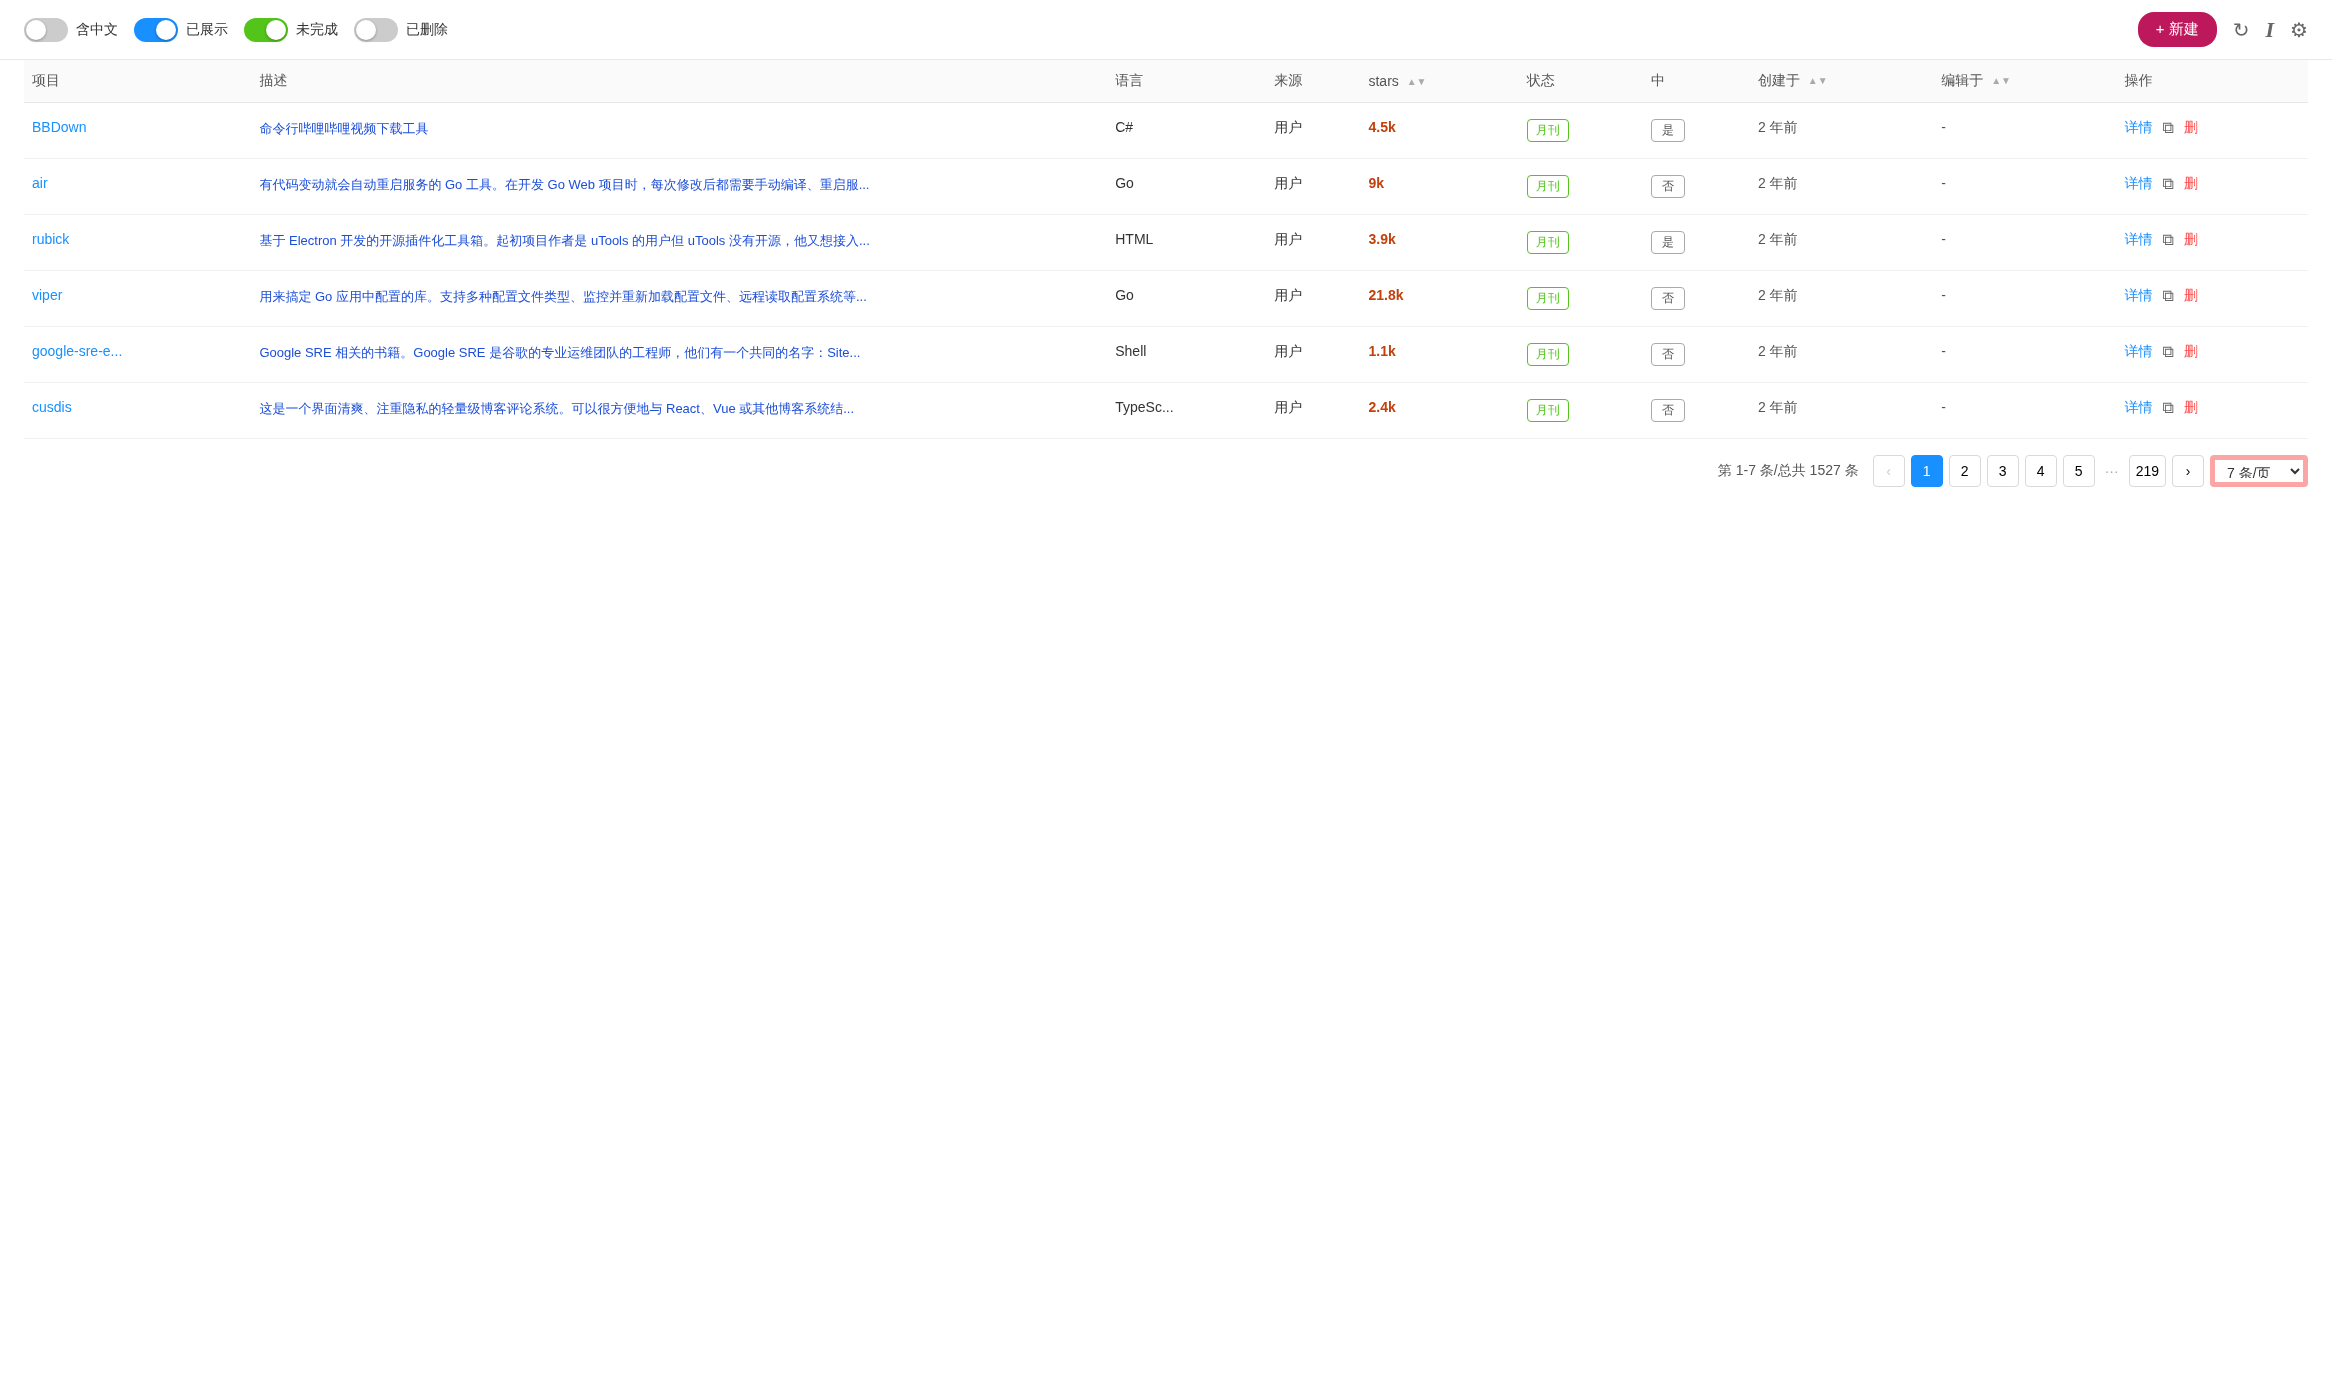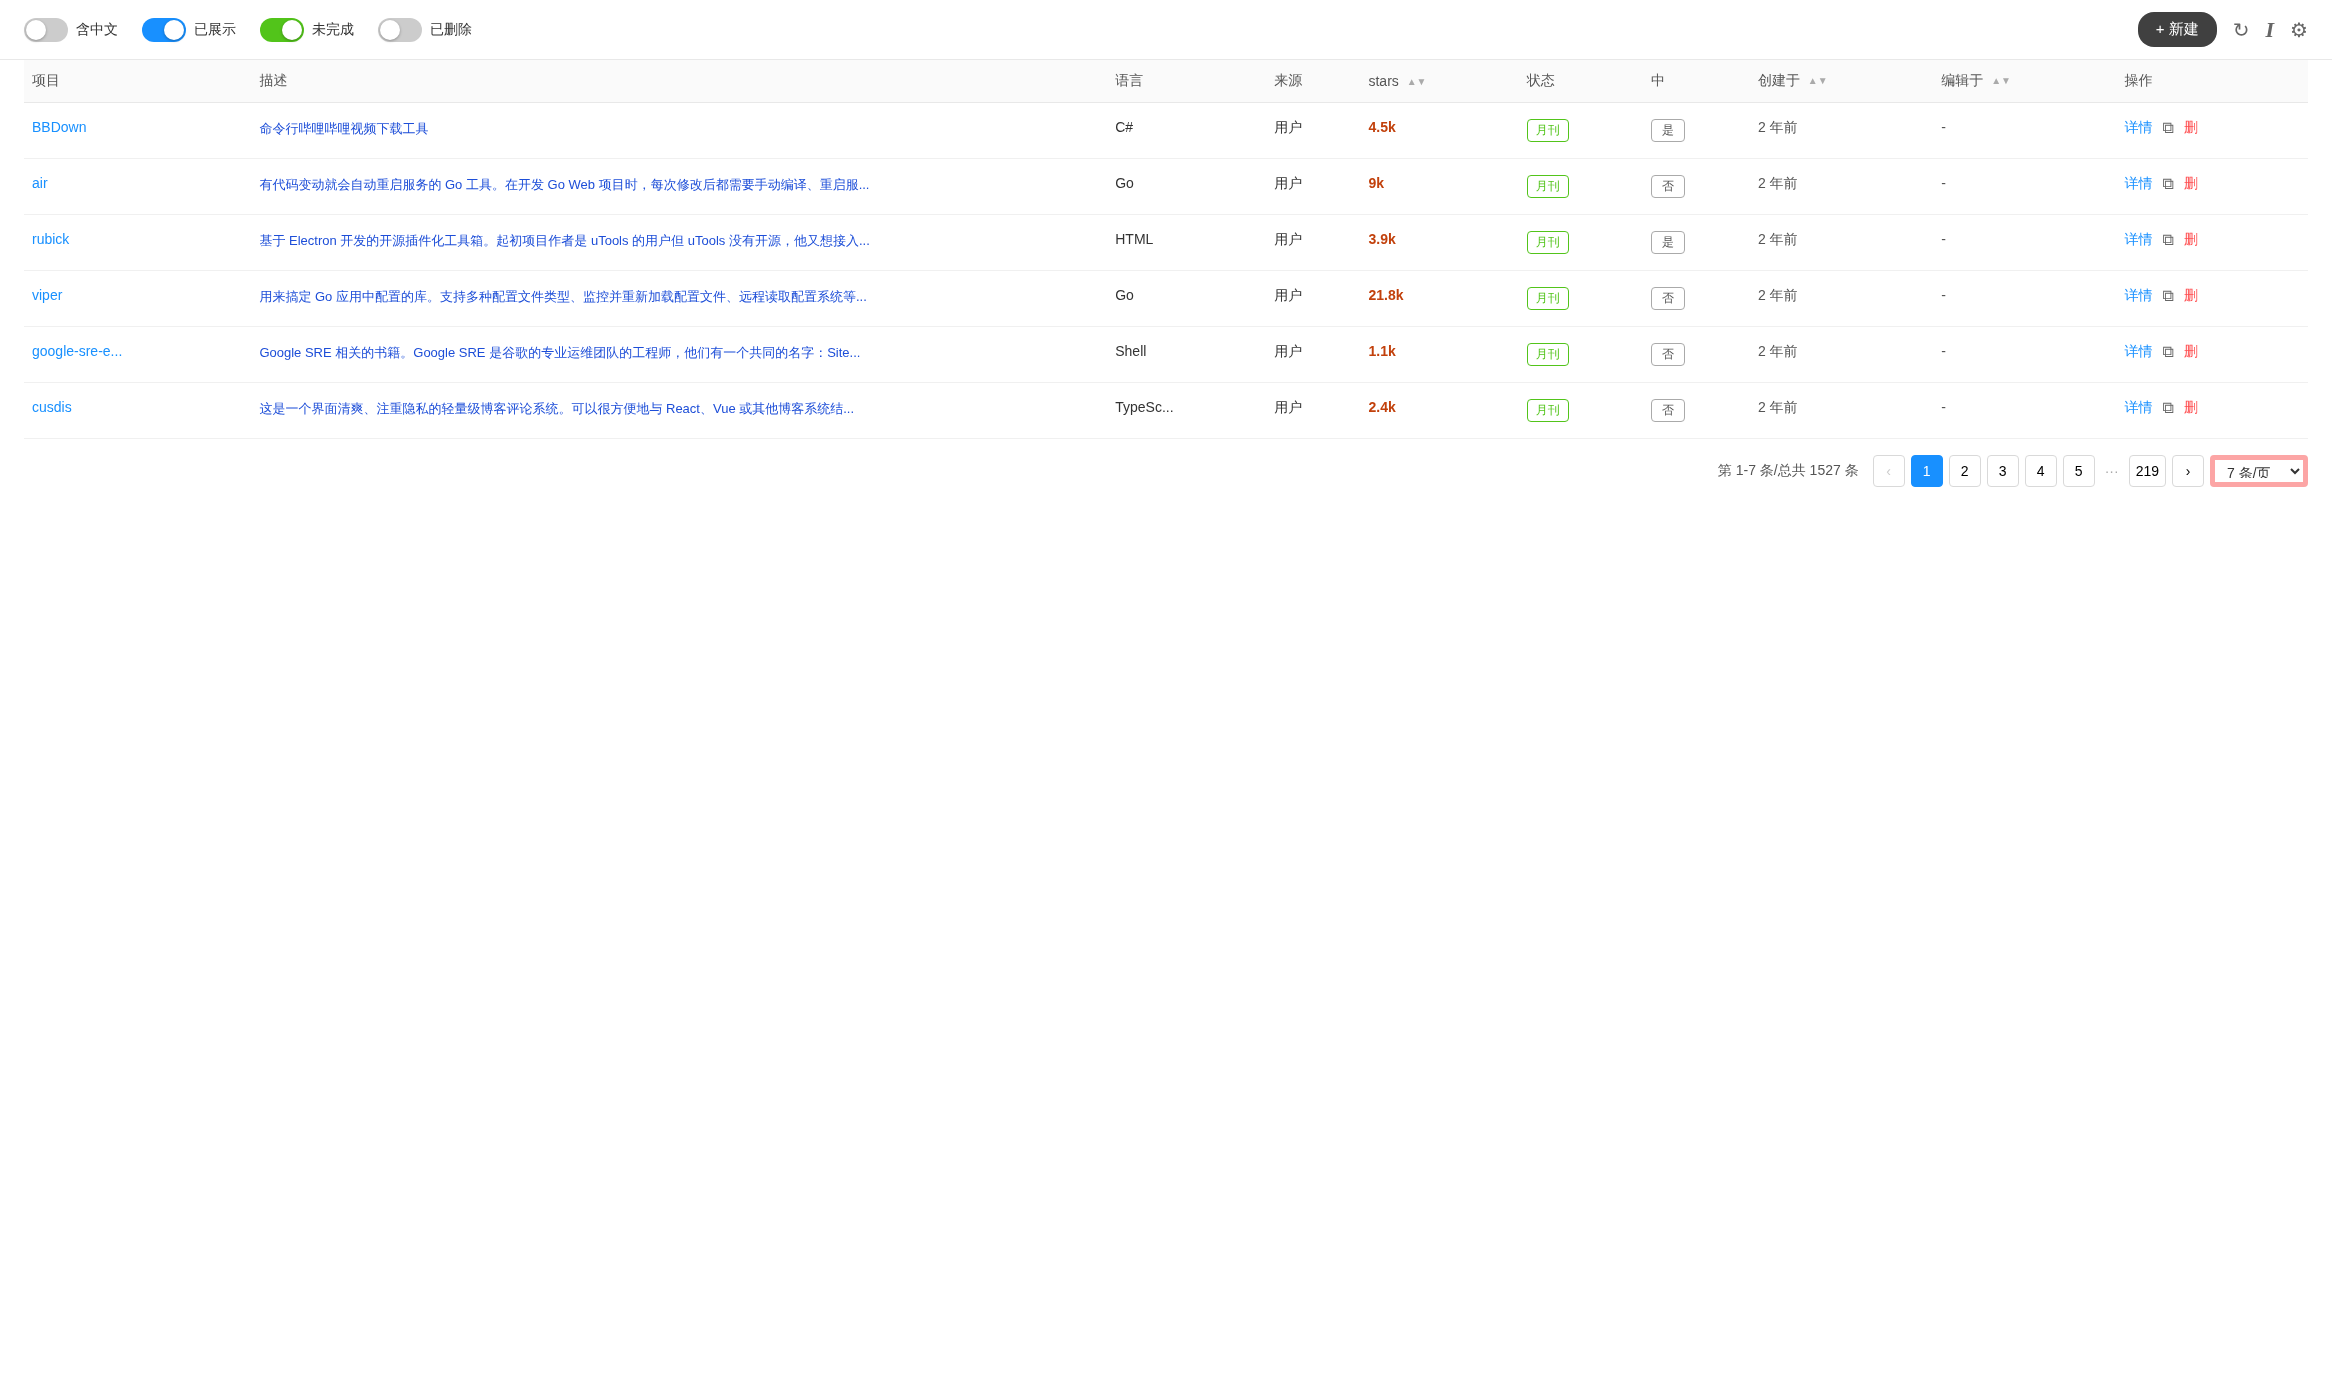--- a/index.html
+++ b/index.html
@@ -1,39 +1,39 @@
 <!DOCTYPE html>
 <html><head>
   <meta charset="utf-8">
   <style>
     * { box-sizing: border-box; margin: 0; padding: 0; }
     body { font-family: -apple-system, BlinkMacSystemFont, "PingFang SC", "Microsoft YaHei", sans-serif; background: #fff; color: #333; font-size: 14px; }
 
     
     .toolbar {
-      display: flex; align-items: center; padding: 12px 24px; border-bottom: 1px solid #e8e8e8; gap: 24px;
+      display: flex; align-items: center; padding: 12px 24px; border-bottom: 1px solid #e8e8e8; gap: 16px;
     }
     .toggle-group { display: flex; align-items: center; gap: 8px; }
     .toggle-label { font-size: 14px; color: #333; }
     .toggle-switch {
       width: 44px; height: 24px; border-radius: 12px; position: relative; cursor: pointer; transition: background 0.2s;
     }
     .toggle-switch .knob {
       position: absolute; top: 2px; width: 20px; height: 20px; border-radius: 50%; background: #fff; transition: left 0.2s; box-shadow: 0 1px 3px rgba(0,0,0,0.3);
     }
     .toggle-switch.off { background: #ccc; }
     .toggle-switch.off .knob { left: 2px; }
     .toggle-switch.on { background: #1890ff; }
     .toggle-switch.on .knob { left: 22px; }
     .toggle-switch.on-green { background: #52c41a; }
     .toggle-switch.on-green .knob { left: 22px; }
 
     .toolbar-right { margin-left: auto; display: flex; align-items: center; gap: 16px; }
     .btn-new {
-      background: #404040; color: #fff; border: none; border-radius: 16px; padding: 8px 18px; font-size: 15px; cursor: pointer; display: flex; align-items: center; gap: 6px;
+      background: #be185d; color: #fff; border: none; border-radius: 16px; padding: 8px 18px; font-size: 15px; cursor: pointer; display: flex; align-items: center; gap: 6px;
     }
     .toolbar-icon { font-size: 20px; color: #666; cursor: pointer; }
 
     
     .table-container { padding: 0 24px; }
     table { width: 100%; border-collapse: collapse; }
     thead tr { background: #fafafa; }
     th {
       padding: 12px 8px; text-align: left; font-weight: 500; color: #555; font-size: 14px; border-bottom: 1px solid #e8e8e8; white-space: nowrap;
     }

